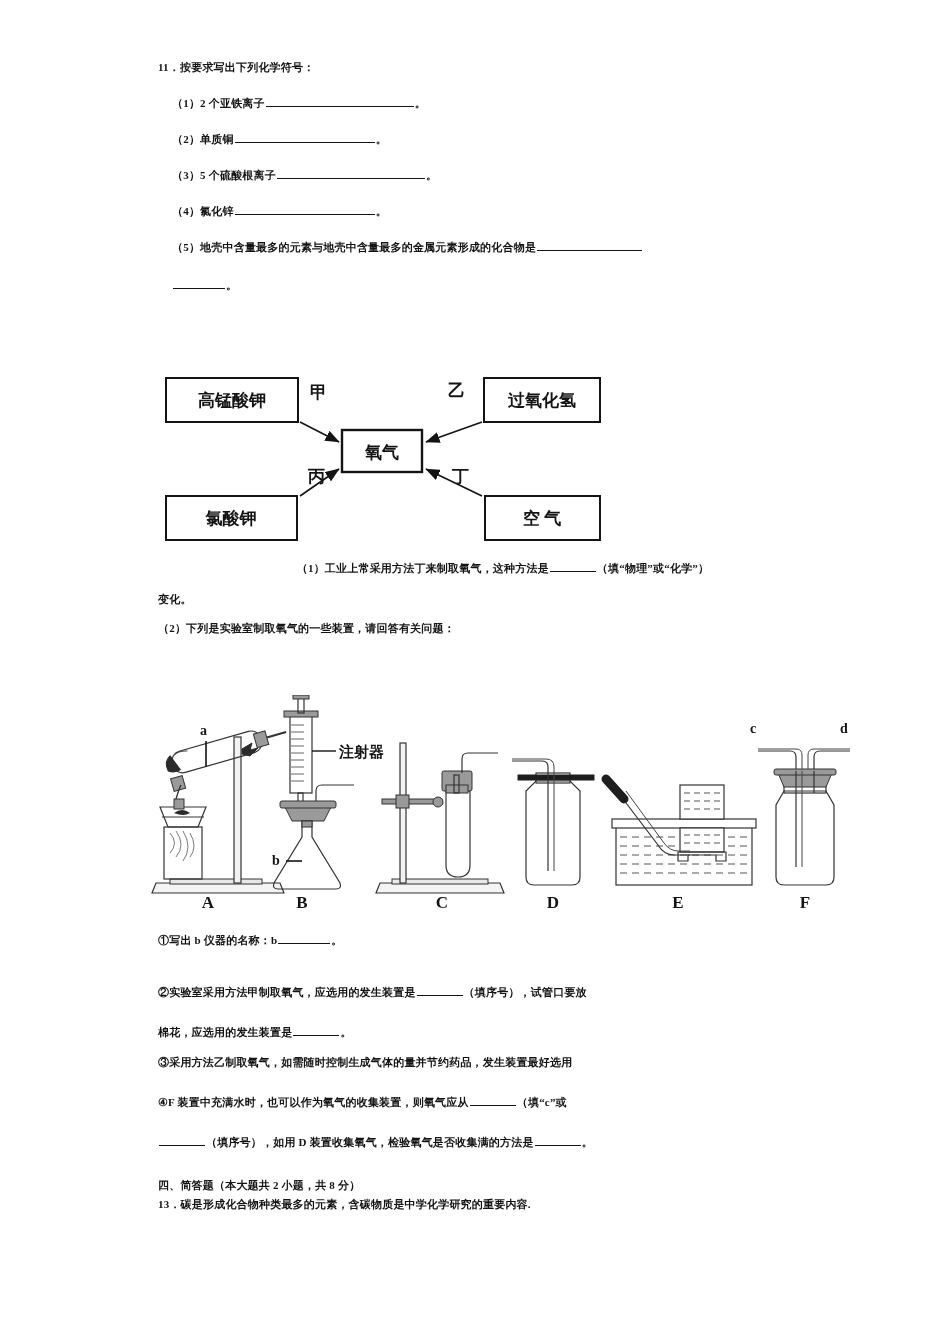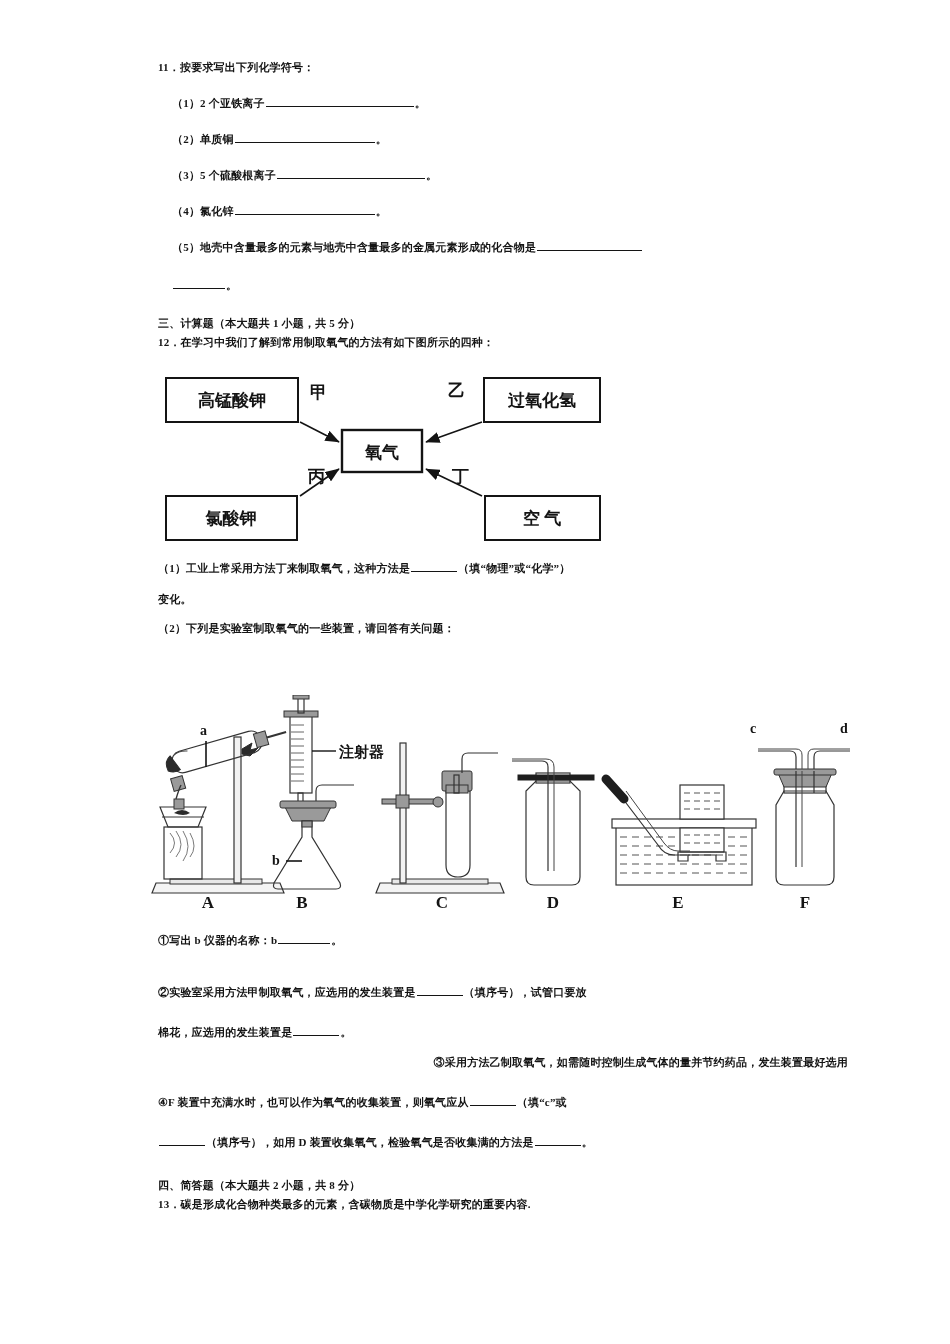--- a/index.html
+++ b/index.html
@@ -140,24 +140,20 @@
 
     <div class="line sub" style="margin-bottom:20px;">
       <span>（5）</span><span>地壳中含量最多的元素与地壳中含量最多的金属元素形成的化合物是</span><span class="blank b-md"></span>
     </div>
 
     <div class="line" style="margin-left:14px;">
       <span class="blank b-sm"></span><span>。</span>
     </div>
   </div>
 
-  <div class="blk-sec2">
-    <div class="line sec-head">三、计算题（本大题共 1 小题，共 5 分）</div>
-    <div class="line">12．在学习中我们了解到常用制取氧气的方法有如下图所示的四种：</div>
-  </div>
 
   <div id="flow-diagram">
     <svg width="450" height="180" viewBox="0 0 450 180" xmlns="http://www.w3.org/2000/svg">
       <defs>
         <marker id="arrowhead" markerWidth="9" markerHeight="7" refX="8.5" refY="3.5" orient="auto">
           <polygon points="0 0, 9 3.5, 0 7" fill="#141414"></polygon>
         </marker>
       </defs>
 
       <rect x="6" y="8" width="132" height="44" fill="#ffffff" stroke="#141414" stroke-width="2"></rect>
@@ -182,21 +178,21 @@
 
       <text class="fd-label" x="150" y="28">甲</text>
       <text class="fd-label" x="288" y="26">乙</text>
       <text class="fd-label" x="148" y="112">丙</text>
       <text class="fd-label" x="292" y="112">丁</text>
     </svg>
   </div>
 
   <div class="blk-sec3">
 
-    <div class="line" style="margin-bottom:20px;">
+    <div class="line" style="margin-bottom:20px;text-align:center;">
       <span>（1）工业上常采用方法丁来制取氧气，这种方法是</span><span class="blank b-xs"></span><span>（填“物理”或“化学”）</span>
     </div>
 
     <div class="line plain">变化。</div>
 
     <div class="line">（2）下列是实验室制取氧气的一些装置，请回答有关问题：</div>
   </div>
 
   <div id="apparatus-figure">
     <svg width="700" height="220" viewBox="0 0 700 220" xmlns="http://www.w3.org/2000/svg">
@@ -369,21 +365,21 @@
     </div>
 
     <div class="line" style="margin-bottom:22px;">
       <span>②实验室采用方法甲制取氧气，应选用的发生装置是</span><span class="blank b-xs"></span><span>（填序号），试管口要放</span>
     </div>
 
     <div class="line" style="margin-bottom:19px;">
       <span>棉花，应选用的发生装置是</span><span class="blank b-xs"></span><span>。</span>
     </div>
 
-    <div class="line" style="margin-bottom:22px;text-align:right;">
+    <div class="line" style="margin-bottom:22px;">
       <span>③采用方法乙制取氧气，如需随时控制生成气体的量并节约药品，发生装置最好选用</span>
     </div>
 
     <div class="line" style="margin-bottom:22px;">
       <span>④F 装置中充满水时，也可以作为氧气的收集装置，则氧气应从</span><span class="blank b-xs"></span><span>（填“c”或</span>
     </div>
 
     <div class="line" style="margin-bottom:19px;">
       <span class="blank b-xs"></span><span>（填序号），如用 D 装置收集氧气，检验氧气是否收集满的方法是</span><span class="blank b-xs"></span><span>。</span>
     </div>

